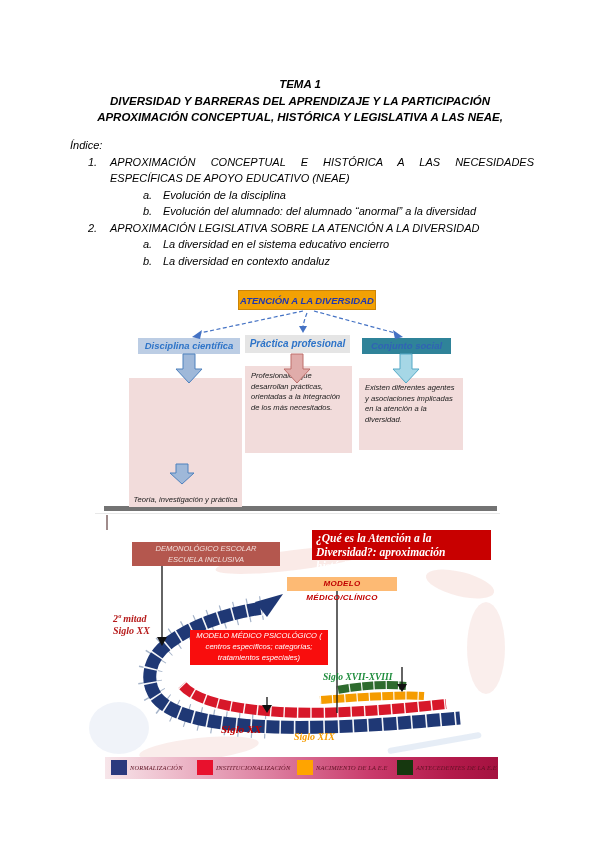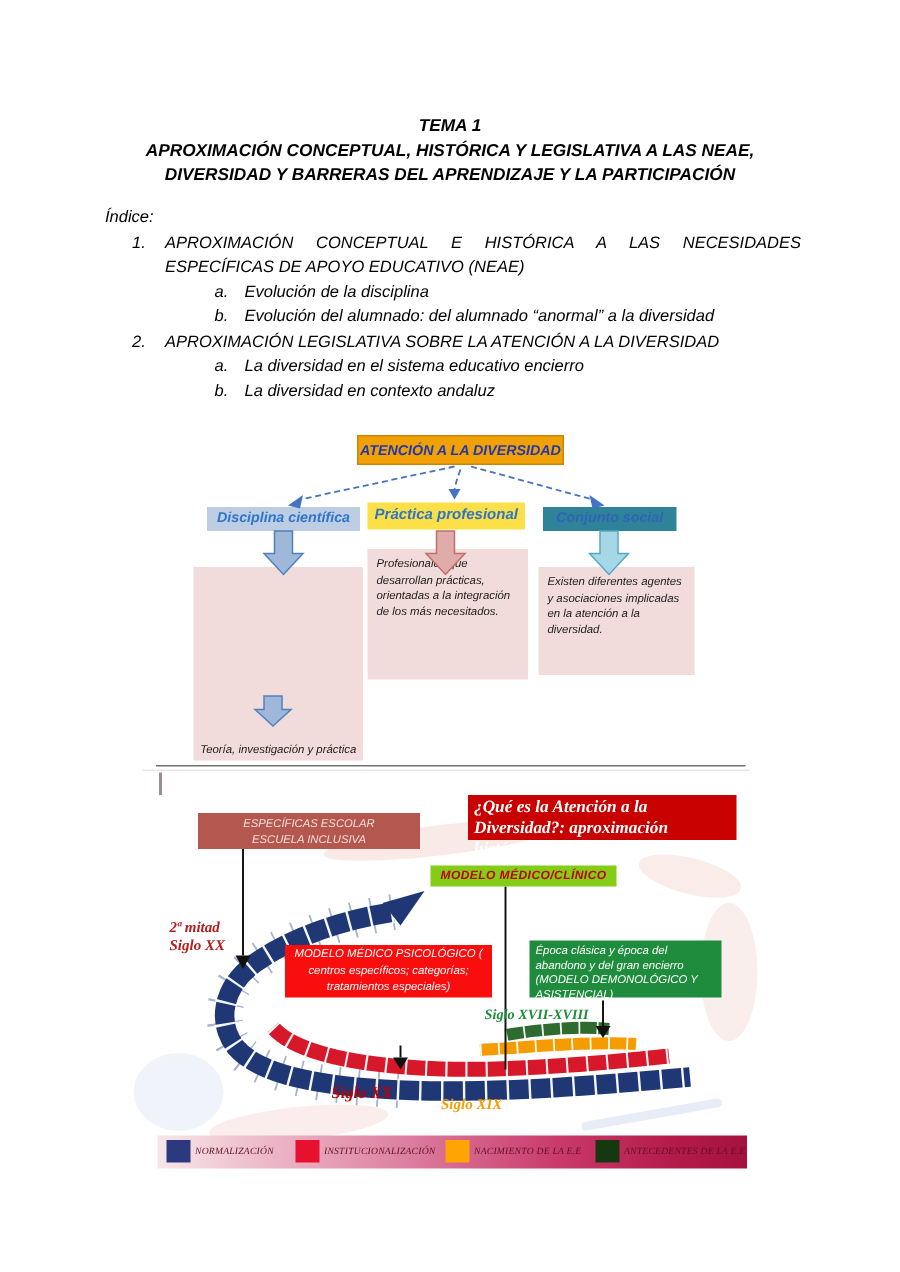--- a/index.html
+++ b/index.html
@@ -14,27 +14,27 @@
   .idx-row { display:flex; }
   .idx-num { width:22px; flex:0 0 22px; }
   .idx-item { margin-left:18px; }
   .idx-item .idx-body { width:424px; }
   .just { text-align:justify; text-align-last:justify; }
   .idx-sub { margin-left:55px; display:flex; }
   .idx-sub .idx-num { width:20px; flex:0 0 20px; }
 
   
   .diagram1 { position:absolute; left:104px; top:266px; width:393px; height:229px;
-              background:#fff; border-bottom:1px solid #737373; }
+              background:#fff; border-bottom:5px solid #737373; }
   .d1-box { position:absolute; text-align:center; }
   .d1-root { left:134px; top:8px; width:138px; height:20px; line-height:19px;
              background:#F2A104; border:1px solid #CC8406; color:#2038B0; font-weight:bold; font-size:9.5px; }
   .d1-h { font-weight:bold; font-size:9.5px; color:#2E74C8; }
   .d1-h1 { left:34px;  top:56px; width:102px; height:16px; line-height:16px; background:#BCCDE4; }
-  .d1-h2 { left:141px; top:53px; width:105px; height:18px; line-height:18px; background:#fde047; font-size:10px; }
+  .d1-h2 { left:141px; top:53px; width:105px; height:18px; line-height:18px; background:#e5e5e5; font-size:10px; }
   .d1-h3 { left:258px; top:56px; width:89px;  height:16px; line-height:16px; background:#2F8399; color:#3163B5; }
   .d1-body { position:absolute; background:#F2DCDB; font-size:7.6px; line-height:10.6px; color:#1a1a1a;
              padding:5px 6px; text-align:left; }
   .d1-b1 { left:25px;  top:96px; width:113px; height:129px; }
   .d1-b2 { left:141px; top:84px; width:107px; height:87px; }
   .d1-b3 { left:255px; top:96px; width:104px; height:72px; }
   .d1-footer { position:absolute; left:0; bottom:3px; width:100%; text-align:center; font-size:7.6px; line-height:9.5px; }
   .d1-svg { position:absolute; left:0; top:0; pointer-events:none; }
 
   
@@ -42,21 +42,21 @@
               background:#fff; border-top:1px solid #E8E8E8; }
   .wm { position:absolute; border-radius:50%; }
   .d2-svg { position:absolute; left:0; top:0; }
   .d2-abs { position:absolute; }
   .d2-tick { left:11px; top:1px; width:2px; height:15px; background:#A08C8C; }
   .d2-integracion { left:37px; top:28px; width:148px; height:24px; background:#B4574E;
                     color:#F2DEDA; font-size:7.5px; line-height:11px; text-align:center; padding-top:1px; }
   .d2-title { left:217px; top:16px; width:179px; height:30px; background:#C80000; color:#fff;
               font-family:"Liberation Serif", serif; font-weight:bold; font-size:11.5px; line-height:14px;
               padding:1px 4px; }
-  .d2-clinico { left:192px; top:63px; width:124px; height:14px; background:#84cc16; color:#C00000;
+  .d2-clinico { left:192px; top:63px; width:110px; height:14px; background:#fdba74; color:#C00000;
                 font-weight:bold; font-size:8px; line-height:14px; text-align:center; letter-spacing:.3px; }
   .d2-psico { left:95px; top:116px; width:138px; height:35px; background:#F90D0D; color:#fff;
               font-size:7.6px; line-height:10.8px; text-align:center; padding:1px 2px; }
   .d2-epoca { left:258px; top:113px; width:128px; height:38px; background:#1E8C3C; color:#fff;
               font-size:7.6px; line-height:9.6px; text-align:left; padding:2px 4px; }
   .d2-lbl { font-family:"Liberation Serif", serif; font-weight:bold; white-space:nowrap; }
   .d2-mitad { left:18px; top:99px; color:#B71C1C; font-size:10px; line-height:12px; white-space:normal; width:46px; }
   .d2-xvii { left:228px; top:158px; color:#1E8C3C; font-size:9.5px; }
   .d2-xx   { left:126px; top:209px; color:#C00000; font-size:11px; }
   .d2-xix  { left:199px; top:217px; color:#F59C00; font-size:10px; }
@@ -68,22 +68,22 @@
   .leg-label { font-family:"Liberation Serif", serif; font-size:8px; transform:scale(.8);
                transform-origin:left center; color:#5E1022; letter-spacing:.2px; white-space:nowrap; margin-left:3px; }
 </style>
 </head>
 <body>
 
 <div class="page">
 
   <div class="doc-title">
     <div>TEMA 1</div>
+    <div>DIVERSIDAD Y BARRERAS DEL APRENDIZAJE Y LA PARTICIPACIÓN</div>
     <div>APROXIMACIÓN CONCEPTUAL, HISTÓRICA Y LEGISLATIVA A LAS NEAE,</div>
-    <div>DIVERSIDAD Y BARRERAS DEL APRENDIZAJE Y LA PARTICIPACIÓN</div>
   </div>
 
   <div class="indice">
     <div>Índice:</div>
     <div class="idx-item">
       <div class="idx-row">
         <span class="idx-num">1.</span>
         <div class="idx-body">
           <div class="just">APROXIMACIÓN CONCEPTUAL E HISTÓRICA A LAS NECESIDADES</div>
           <div>ESPECÍFICAS DE APOYO EDUCATIVO (NEAE)</div>
@@ -177,32 +177,31 @@
       <line x1="242" y1="77" x2="242" y2="199" stroke="#111" stroke-width="1.3"></line>
       <line x1="307" y1="153" x2="307" y2="170" stroke="#111" stroke-width="1.3"></line>
       <polygon points="302,170 312,170 307,178" fill="#111"></polygon>
       <line x1="172" y1="183" x2="172" y2="191" stroke="#111" stroke-width="1.3"></line>
       <polygon points="167,191 177,191 172,199" fill="#111"></polygon>
     </svg>
 
     <div class="d2-abs d2-tick"></div>
 
     <div class="d2-abs d2-integracion">
-      <div>ESPECÍFICAS ESCOLAR</div>
+      <div>DEMONOLÓGICO ESCOLAR</div>
       <div>ESCUELA INCLUSIVA</div>
     </div>
 
     <div class="d2-abs d2-title">
       <div>¿Qué es la Atención a la</div>
       <div>Diversidad?: aproximación histórica</div>
     </div>
 
     <div class="d2-abs d2-clinico">MODELO MÉDICO/CLÍNICO</div>
     <div class="d2-abs d2-psico">MODELO MÉDICO PSICOLÓGICO ( centros específicos; categorías; tratamientos especiales)</div>
-    <div class="d2-abs d2-epoca">Época clásica y época del abandono y del gran encierro (MODELO DEMONOLÓGICO Y ASISTENCIAL)</div>
 
     <div class="d2-abs d2-lbl d2-mitad">2ª mitad<br>Siglo XX</div>
     <div class="d2-abs d2-lbl d2-xvii">Siglo XVII-XVIII</div>
     <div class="d2-abs d2-lbl d2-xx">Siglo XX</div>
     <div class="d2-abs d2-lbl d2-xix">Siglo XIX</div>
 
     <div class="legend">
       <div class="leg-entry" style="left:6px;">
         <span class="leg-swatch" style="background: rgb(43, 58, 126);"></span>
         <span class="leg-label">NORMALIZACIÓN</span>

